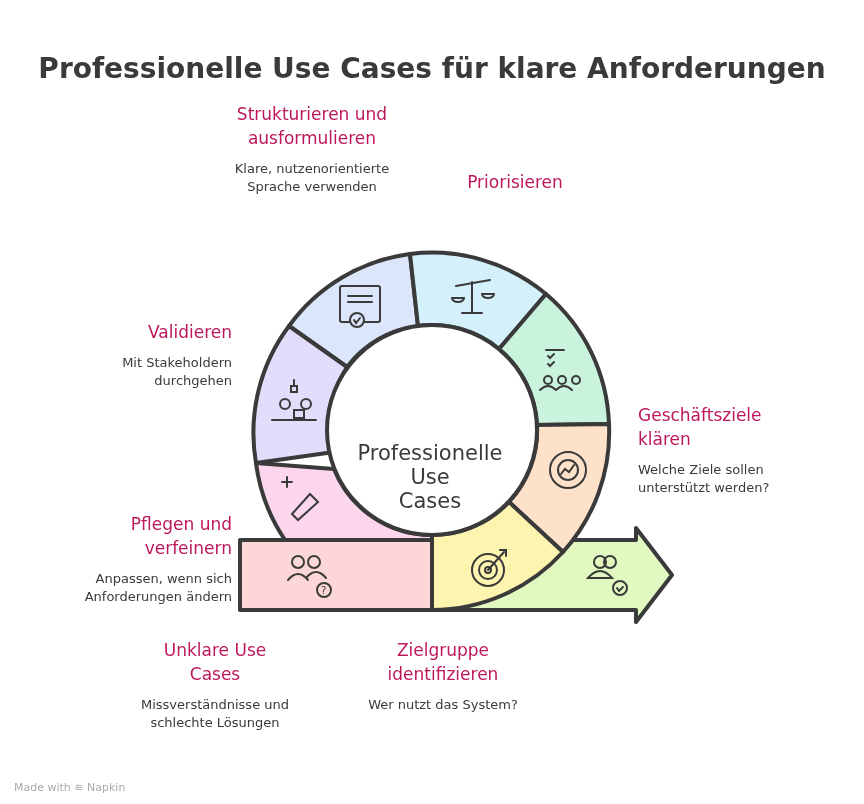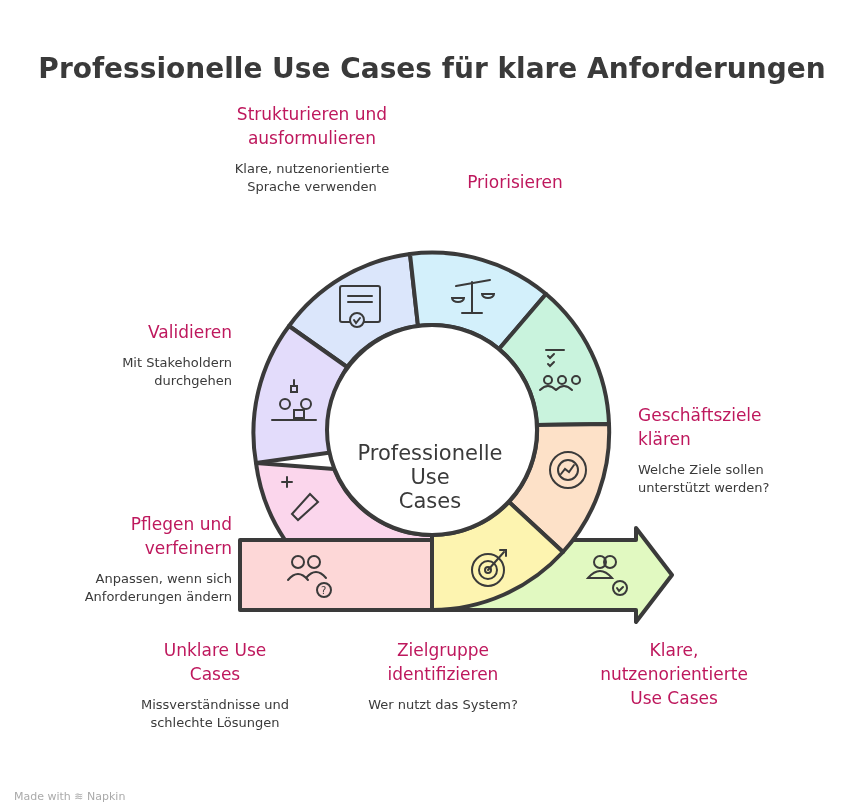--- a/index.html
+++ b/index.html
@@ -3,21 +3,21 @@
 <meta charset="utf-8">
 <style>
   html,body{margin:0;padding:0;background:#fff;}
   body{width:864px;height:804px;position:relative;overflow:hidden;font-family:"DejaVu Sans",sans-serif;color:#3a3a3a;}
   .title{position:absolute;top:52px;left:0;width:864px;text-align:center;font-weight:bold;font-size:28px;color:#3a3a3a;}
   .lbl{position:absolute;}
   .lbl .h{font-size:17px;line-height:24px;color:#be185d;}
   .lbl .d{font-size:13px;line-height:18px;color:#3a3a3a;margin-top:10px;}
   .c{text-align:center;} .r{text-align:right;} .l{text-align:left;}
   svg{position:absolute;left:0;top:0;}
-  .footer{position:absolute;left:14px;top:781px;font-size:11px;color:#aaa;margin-top:9px;}
+  .footer{position:absolute;left:14px;top:781px;font-size:11px;color:#aaa;}
 </style>
 </head>
 <body>
 
 <div class="title">Professionelle Use Cases für klare Anforderungen</div>
 
 <svg width="864" height="804" viewBox="0 0 864 804">
   <g stroke="#3a3a3a" stroke-width="4" stroke-linejoin="round">
 
     <path d="M432,540 L636,540 L636,528 L672,575 L636,622 L636,610 L432,610 Z" fill="#e1f9c1"></path>
@@ -112,21 +112,20 @@
   </div>
 <div class="lbl l" style="left:638px;top:403px;width:160px;">
     <div class="h">Geschäftsziele klären</div>
     <div class="d">Welche Ziele sollen unterstützt werden?</div>
   </div>
 <div class="lbl c" style="left:368px;top:638px;width:150px;">
     <div class="h">Zielgruppe identifizieren</div>
     <div class="d">Wer nutzt das System?</div>
   </div>
 <div class="lbl c" style="left:584px;top:638px;width:180px;">
-    <div class="h">Klare, nutzenorientierte Use Cases</div>
   </div>
 <div class="lbl c" style="left:140px;top:638px;width:150px;">
     <div class="h">Unklare Use Cases</div>
     <div class="d">Missverständnisse und schlechte Lösungen</div>
   </div>
 <div class="lbl r" style="left:70px;top:468px;width:162px;margin-top:44px;">
     <div class="h">Pflegen und verfeinern</div>
     <div class="d">Anpassen, wenn sich Anforderungen ändern</div>
   </div>
 <div class="lbl r" style="left:82px;top:320px;width:150px;">

